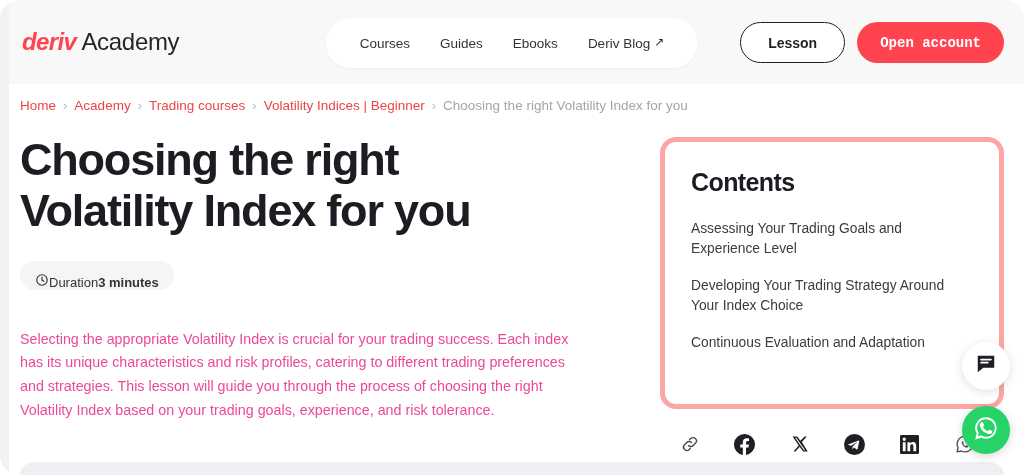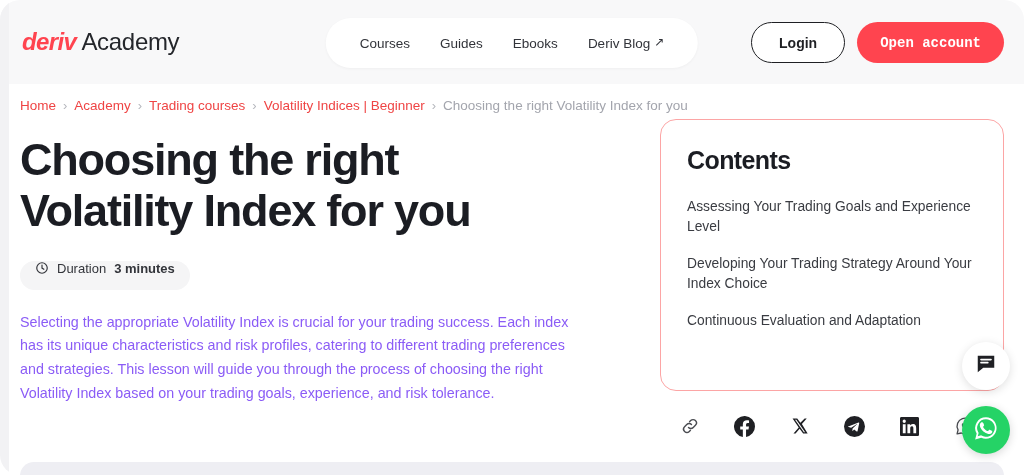--- a/index.html
+++ b/index.html
@@ -187,45 +187,45 @@
     line-height: 1.13;
     font-weight: 700;
     letter-spacing: -1.2px;
     color: #1b1d23;
     max-width: 520px;
   }
 
   .duration-badge {
     margin-top: 24px;
     display: inline-flex;
-    align-items: flex-start;
-    gap: 8px;
+    align-items: flex-end;
+    gap: 0;
     background: #f5f5f6;
     border-radius: 20px;
     height: 29px;
     padding: 0 15px;
     font-size: 13px;
     color: #32343a;
   }
   .duration-badge .label { font-weight: 400; }
   .duration-badge .value { font-weight: 700; }
 
   .body-text {
-    margin-top: 21px;
+    margin-top: 37px;
     font-size: 14.3px;
     line-height: 1.66;
-    color: #8b5cf6;
+    color: #ec4899;
     max-width: 570px;
   }
 
   
   .contents-card {
-    margin-top: 6px;
-    background: #ffffff;
-    border: 1px solid #fca5a5;
+    margin-top: 24px;
+    background: #ffffff;
+    border: 5px solid #fca5a5;
     border-radius: 16px;
     padding: 26px 26px 30px 26px;
     min-height: 272px;
   }
   .contents-title {
     font-size: 25px;
     font-weight: 700;
     letter-spacing: -0.6px;
     color: #1b1d23;
     margin-bottom: 22px;
@@ -314,21 +314,21 @@
       <a class="nav-link">
         <span>Ebooks</span>
       </a>
       <a class="nav-link">
         <span>Deriv Blog</span>
         <span class="ext-arrow">↗</span>
       </a>
     </nav>
 
     <div class="header-actions">
-      <button class="btn-login">Login</button>
+      <button class="btn-login">Lesson</button>
       <button class="btn-open">Open account</button>
     </div>
   </div>
 
   <div class="breadcrumb">
     <a class="crumb">Home</a>
     <span class="crumb-sep">›</span>
     <a class="crumb">Academy</a>
     <span class="crumb-sep">›</span>
     <a class="crumb">Trading courses</a>

